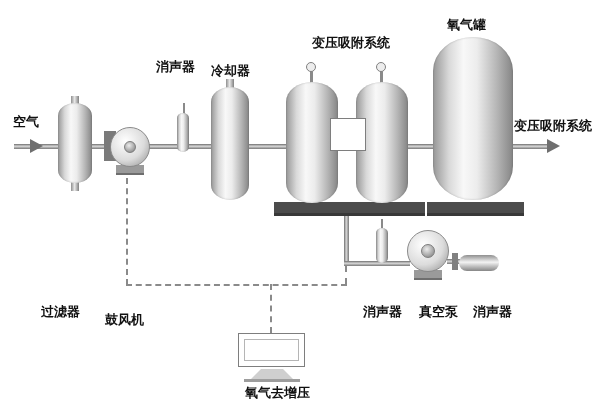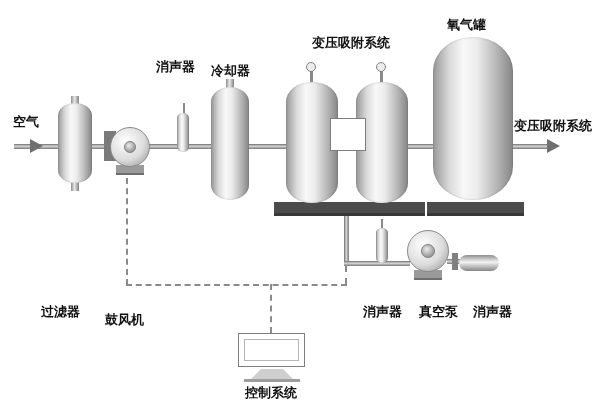--- a/index.html
+++ b/index.html
@@ -111,15 +111,15 @@
   <div class="lbl" style="left:156px;top:60px;">消声器</div>
   <div class="lbl" style="left:211px;top:64px;">冷却器</div>
   <div class="lbl" style="left:312px;top:36px;">变压吸附系统</div>
   <div class="lbl" style="left:447px;top:18px;">氧气罐</div>
   <div class="lbl" style="left:514px;top:119px;">变压吸附系统</div>
   <div class="lbl" style="left:41px;top:305px;">过滤器</div>
   <div class="lbl" style="left:105px;top:305px;margin-top:8px;">鼓风机</div>
   <div class="lbl" style="left:363px;top:305px;">消声器</div>
   <div class="lbl" style="left:419px;top:305px;">真空泵</div>
   <div class="lbl" style="left:473px;top:305px;">消声器</div>
-  <div class="lbl" style="left:245px;top:386px;">控制系统</div>
+  <div class="lbl" style="left:245px;top:386px;">氧气去增压</div>
 
 </div>
 
 </body></html>

